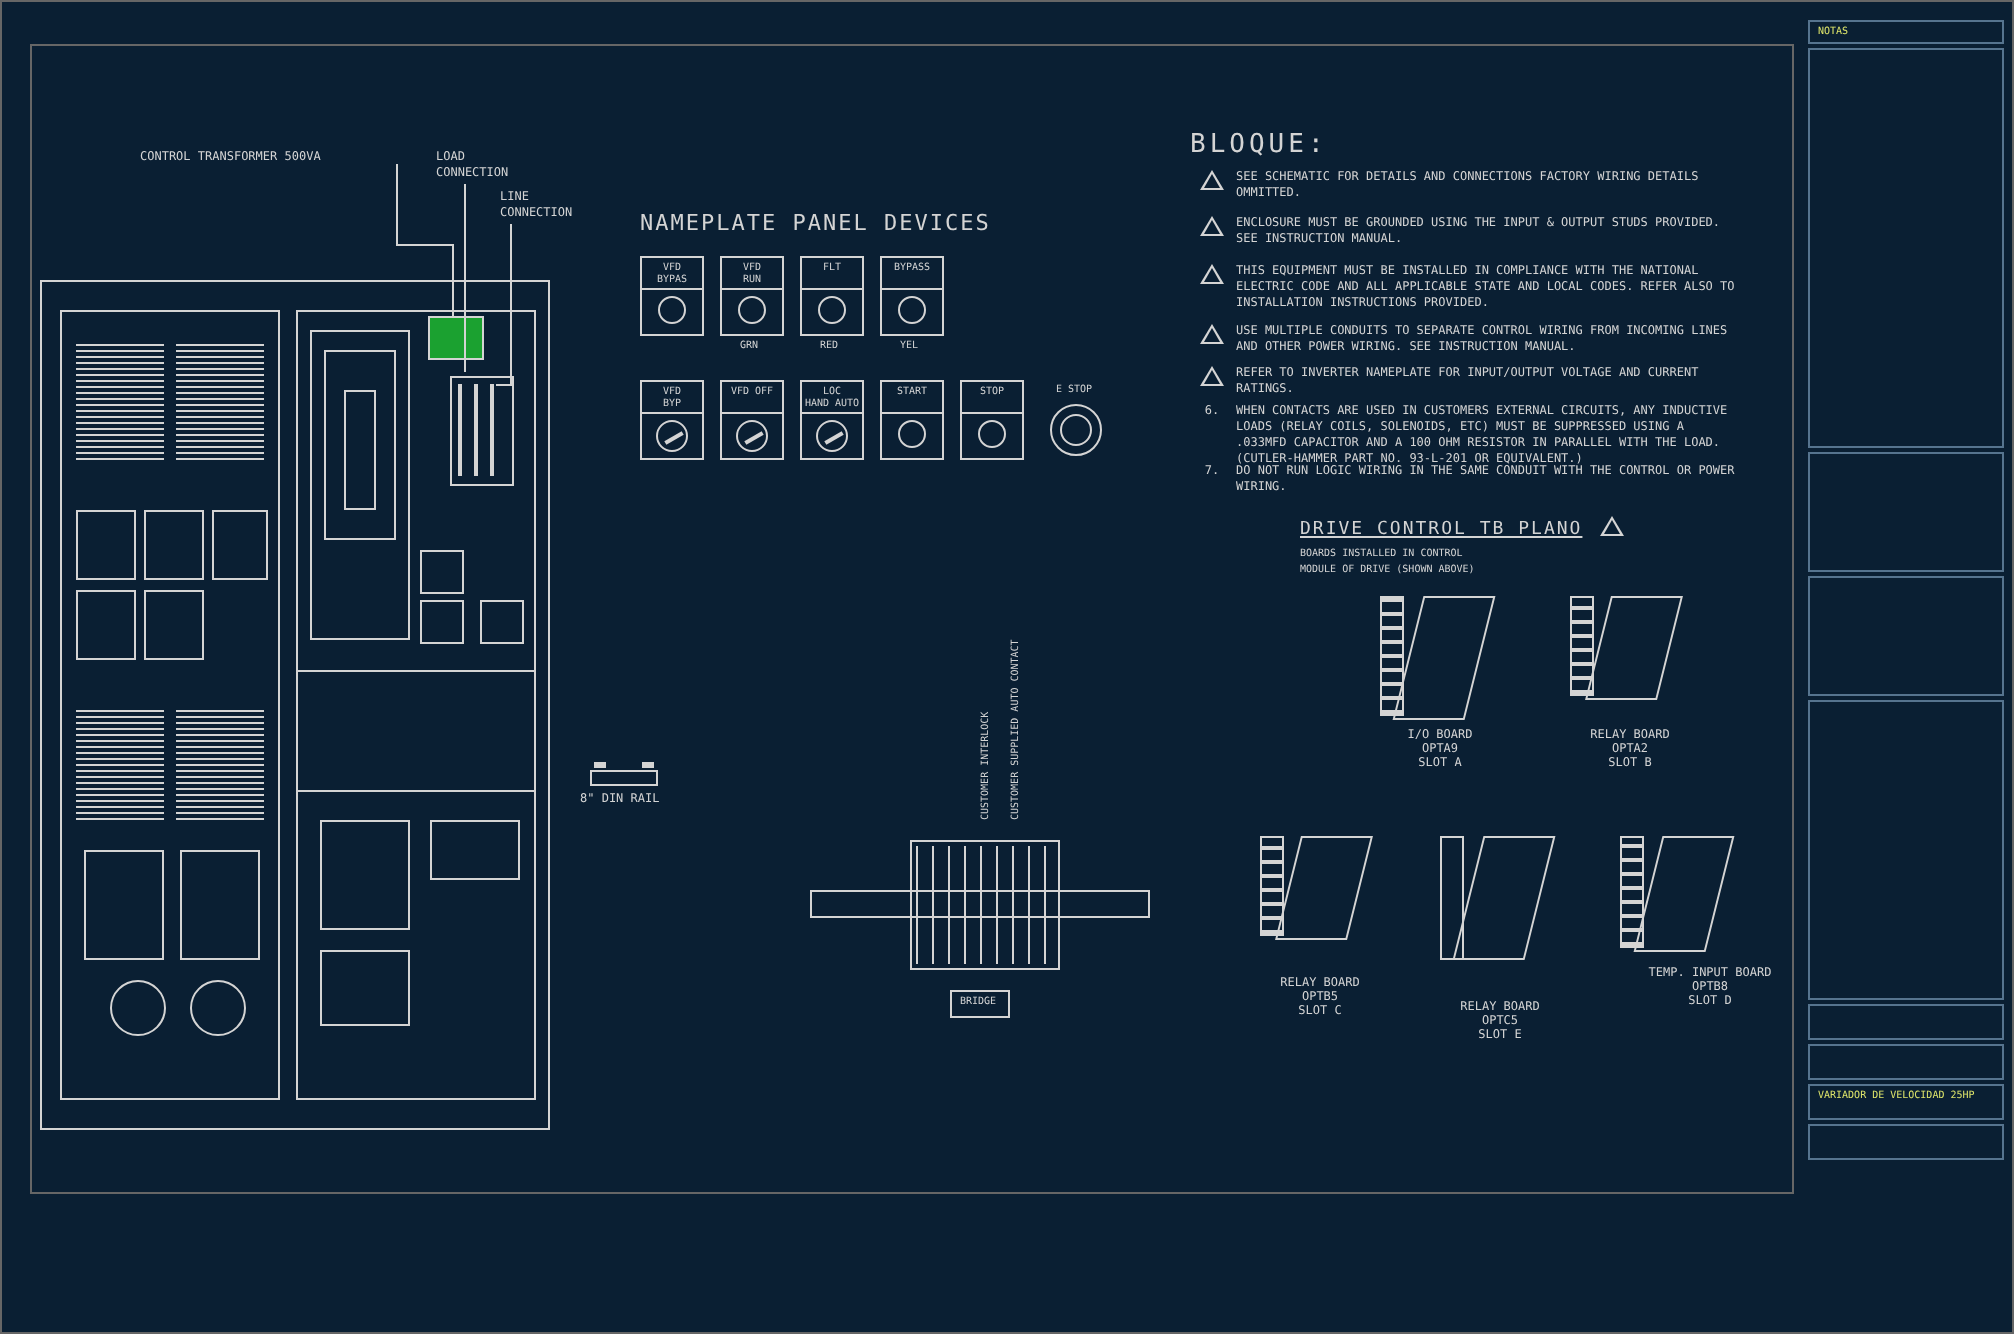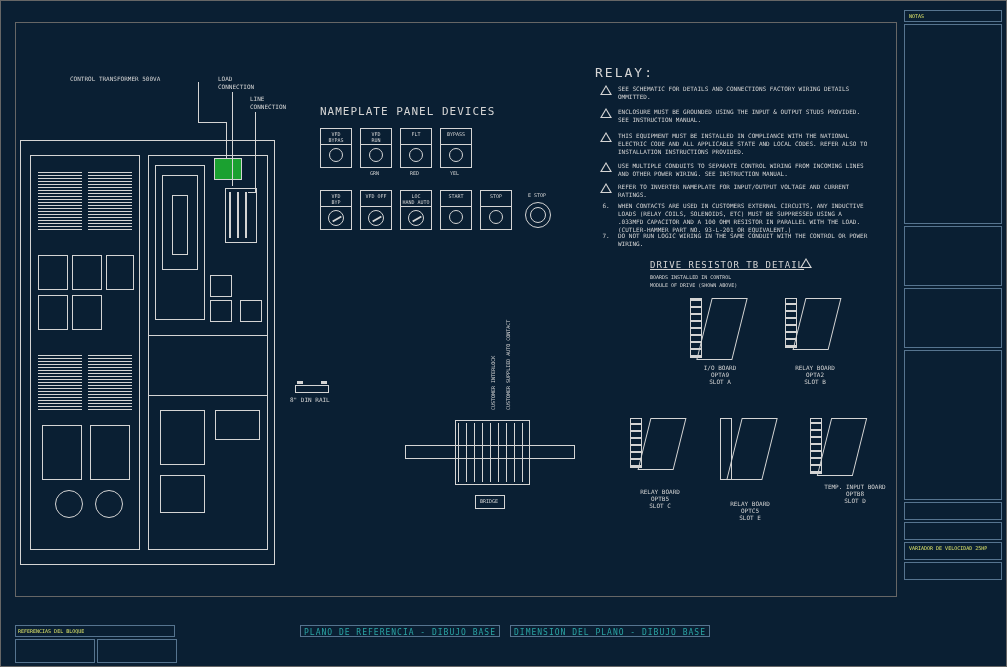--- a/index.html
+++ b/index.html
@@ -155,21 +155,21 @@
       <div class="btn"></div>
     </div>
 <div class="device-slot" style="left:480px; top:190px;">
       <div class="top">STOP<br>&nbsp;</div>
       <div class="btn"></div>
     </div>
 <div class="cad-text tiny" style="left:528px; top:192px;">E STOP</div>
 <div class="circ" style="left:525px; top:202px; width:26px; height:26px;"></div>
 <div class="circ" style="left:530px; top:207px; width:16px; height:16px;"></div>
 
-<div class="cad-text" style="left:595px; top:65px; font-size:13px; letter-spacing:2px;">RELAY:</div>
+<div class="cad-text" style="left:595px; top:65px; font-size:13px; letter-spacing:2px;">BLOQUE:</div>
 
 <div class="note-row" style="left:600px; top:85px;">
       <span class="warning-tri"></span>
       <div class="txt">SEE SCHEMATIC FOR DETAILS AND CONNECTIONS FACTORY WIRING DETAILS OMMITTED.</div>
     </div>
 <div class="note-row" style="left:600px; top:108px;">
       <span class="warning-tri"></span>
       <div class="txt">ENCLOSURE MUST BE GROUNDED USING THE INPUT &amp; OUTPUT STUDS PROVIDED. SEE INSTRUCTION MANUAL.</div>
     </div>
 <div class="note-row" style="left:600px; top:132px;">
@@ -200,21 +200,21 @@
 
 <div class="panel-box" style="left:405px; top:445px; width:170px; height:14px;"></div>
 <div class="panel-box" style="left:455px; top:420px; width:75px; height:65px;"></div>
 <div style="position:absolute; left:458px; top:423px; width:69px; height:59px; background:repeating-linear-gradient(90deg,#d4d4d4 0 1px,transparent 1px 8px);"></div>
 <div class="panel-box" style="left:475px; top:495px; width:30px; height:14px;"></div>
 <div class="cad-text tiny" style="left:480px; top:498px;">BRIDGE</div>
 
 <div class="vrot" style="left:490px; top:410px;">CUSTOMER INTERLOCK</div>
 <div class="vrot" style="left:505px; top:410px;">CUSTOMER SUPPLIED AUTO CONTACT</div>
 
-<div class="cad-text" style="left:650px; top:260px; font-size:9px; text-decoration:underline;">DRIVE RESISTOR TB DETAIL</div>
+<div class="cad-text" style="left:650px; top:260px; font-size:9px; text-decoration:underline;">DRIVE CONTROL TB PLANO</div>
 <span class="warning-tri" style="position:absolute; left:800px; top:258px;"></span>
 <div class="cad-text tiny" style="left:650px; top:274px;">BOARDS INSTALLED IN CONTROL</div>
 <div class="cad-text tiny" style="left:650px; top:282px;">MODULE OF DRIVE (SHOWN ABOVE)</div>
 
 <div class="tb-board" style="left:690px; top:298px; width:80px; height:90px;">
   <div class="strip" style="left:0; top:0; height:60px;"></div>
   <div class="body" style="left:14px; top:0; width:36px; height:62px; transform:skewX(-14deg);"></div>
   <div class="label" style="left:-10px; top:66px;"><span>I/O BOARD</span><br><span>OPTA9</span><br><span>SLOT A</span></div>
 </div>
 <div class="tb-board" style="left:785px; top:298px; width:80px; height:90px;">
@@ -232,21 +232,14 @@
   <div class="body" style="left:0; top:0; width:12px; height:62px;"></div>
   <div class="body" style="left:14px; top:0; width:36px; height:62px; transform:skewX(-14deg);"></div>
   <div class="label" style="left:-10px; top:82px;"><span>RELAY BOARD</span><br><span>OPTC5</span><br><span>SLOT E</span></div>
 </div>
 <div class="tb-board" style="left:810px; top:418px; width:90px; height:100px;">
   <div class="strip" style="left:0; top:0; height:56px;"></div>
   <div class="body" style="left:14px; top:0; width:36px; height:58px; transform:skewX(-14deg);"></div>
   <div class="label" style="left:-5px; top:65px; width:100px;"><span>TEMP. INPUT BOARD</span><br><span>OPTB8</span><br><span>SLOT D</span></div>
 </div>
 
-<div class="bottom-strip">
-  <div class="bottom-cell" style="left:15px; bottom:30px; width:160px; height:12px;"><span class="label-yellow">REFERENCIAS DEL BLOQUE</span></div>
-  <div class="bottom-cell" style="left:15px; bottom:4px; width:80px; height:24px;"></div>
-  <div class="bottom-cell" style="left:97px; bottom:4px; width:80px; height:24px;"></div>
-  <div class="bottom-cell" style="left:300px; bottom:30px; width:200px; height:12px; text-align:center;"><span class="label-yellow cad-text cyan" style="position:static;">PLANO DE REFERENCIA - DIBUJO BASE</span></div>
-  <div class="bottom-cell" style="left:510px; bottom:30px; width:200px; height:12px; text-align:center;"><span class="label-yellow cad-text cyan" style="position:static;">DIMENSION DEL PLANO - DIBUJO BASE</span></div>
-</div>
 
 </div>
 
 </body></html>

